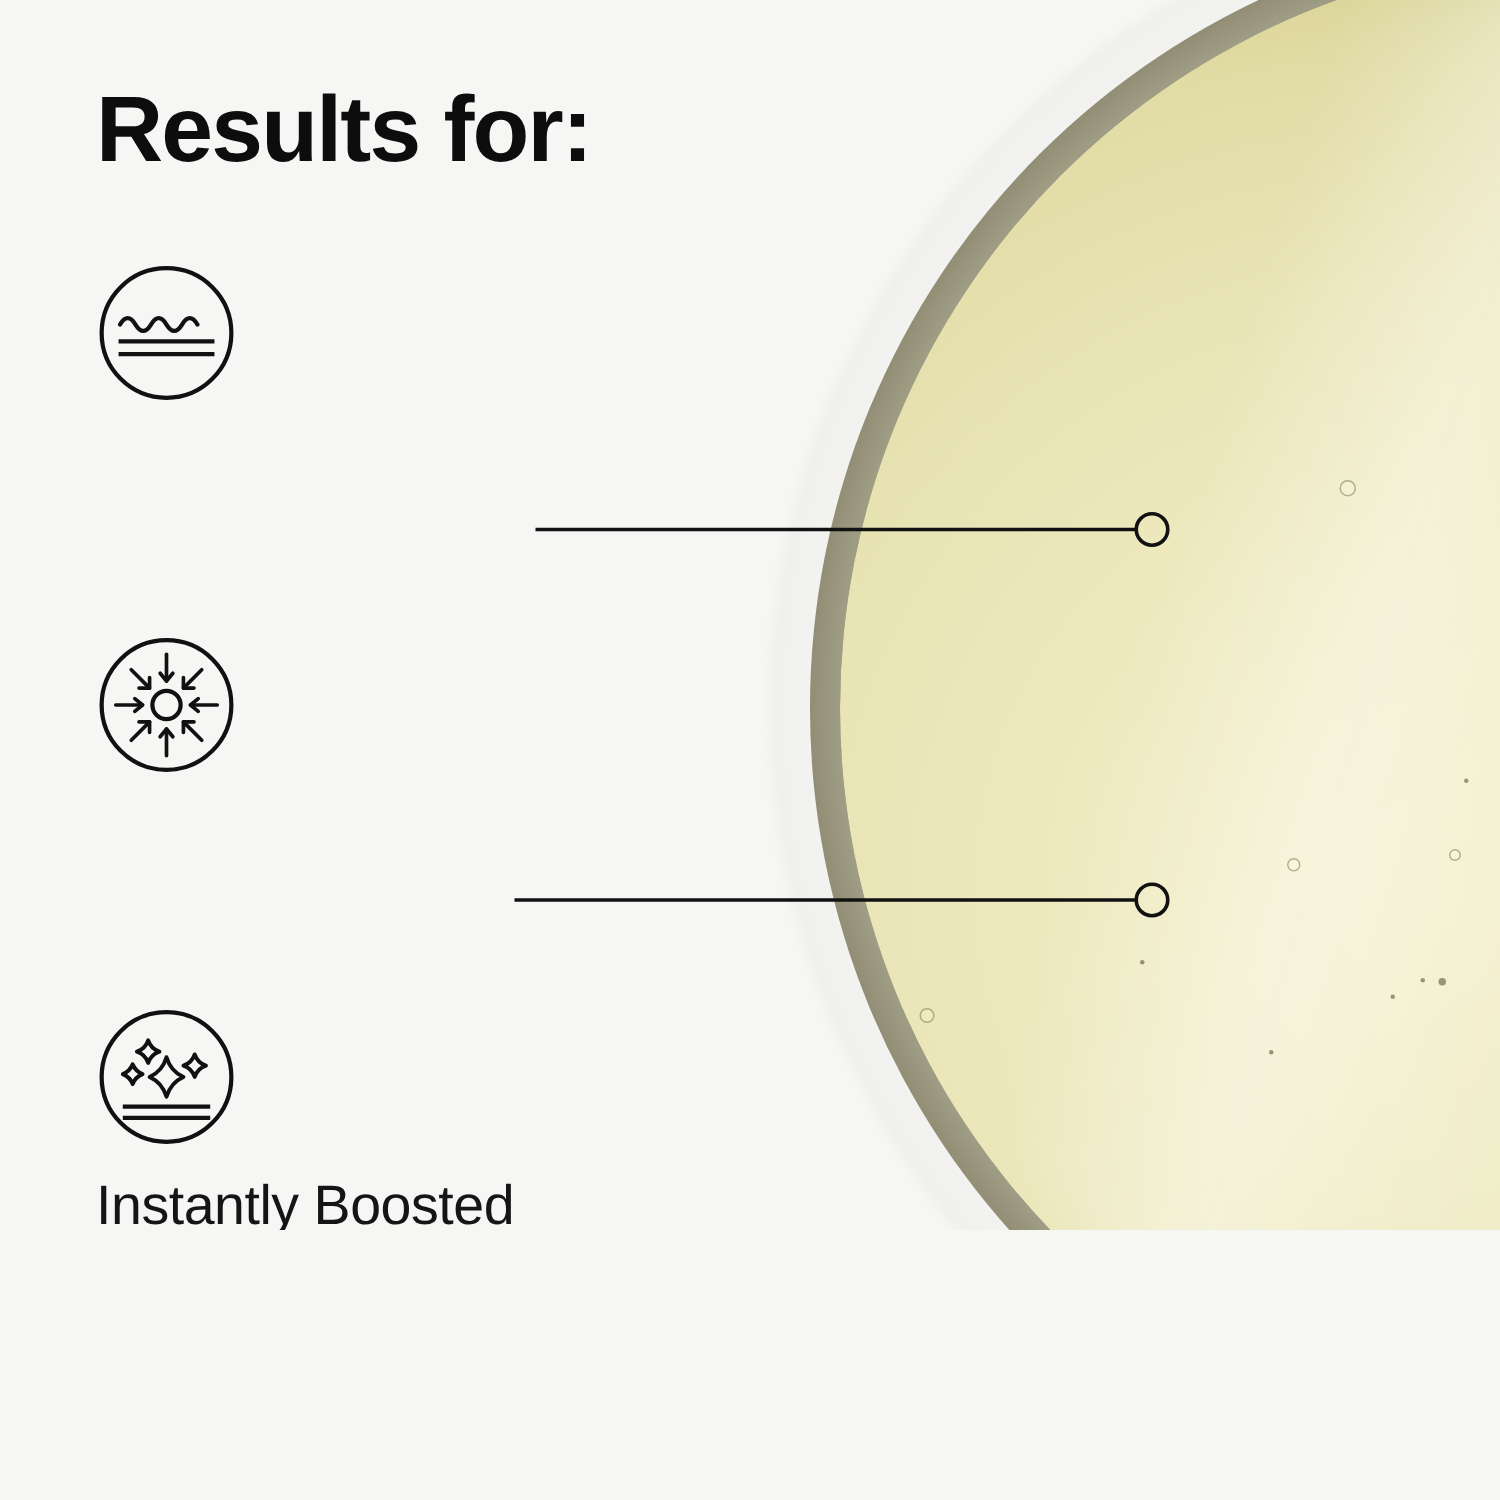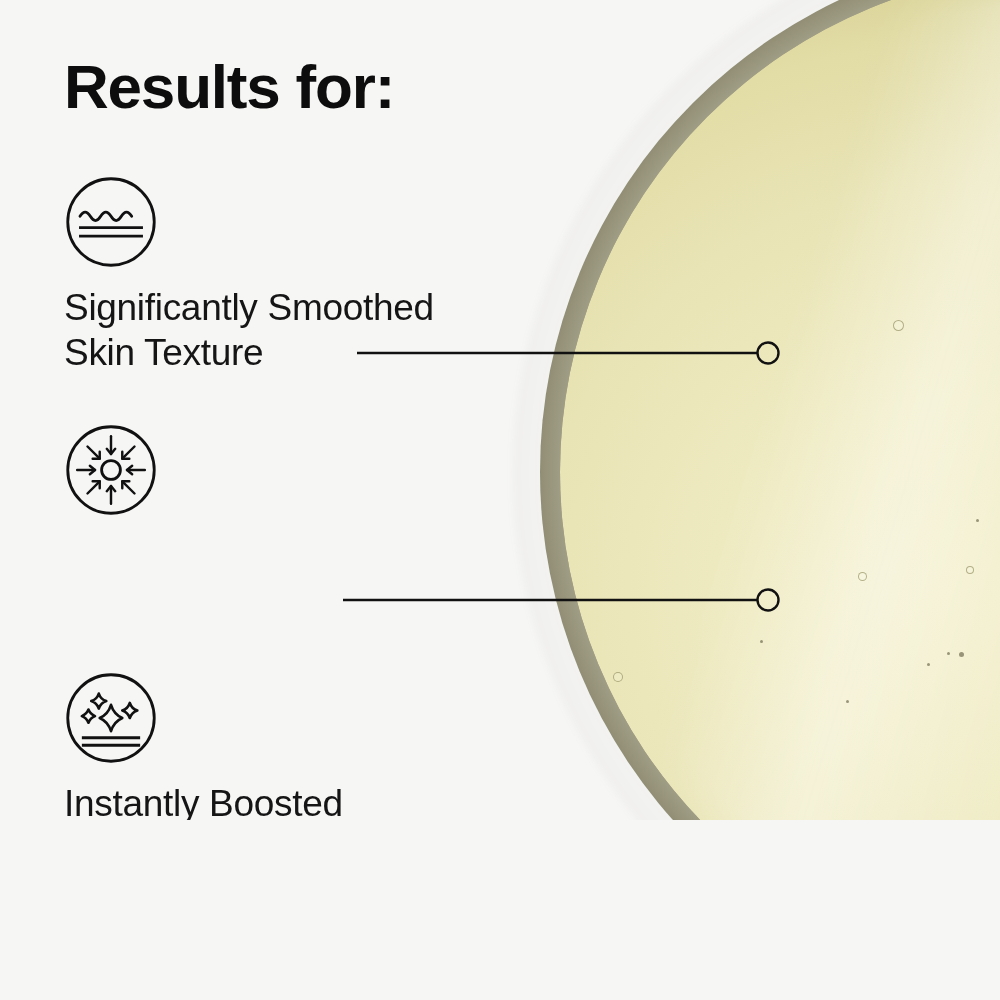--- a/index.html
+++ b/index.html
@@ -217,22 +217,20 @@
 
   <div id="headline">Results for:</div>
 
   <div class="feature" style="top:175px;">
     <svg class="feature-icon" viewBox="0 0 100 100">
       <circle cx="50" cy="50" r="46" fill="none" stroke="#111" stroke-width="3"></circle>
       <path d="M17 44 q5.5 -9 11 0 t11 0 t11 0 t11 0 t11 0" fill="none" stroke="#111" stroke-width="3" stroke-linecap="round"></path>
       <line x1="16" y1="56" x2="84" y2="56" stroke="#111" stroke-width="3"></line>
       <line x1="16" y1="65" x2="84" y2="65" stroke="#111" stroke-width="3"></line>
     </svg>
-    <div class="feature-label">Significantly Smoothed
-Skin Texture</div>
   </div>
 
   <div class="feature" style="top:423px;">
     <svg class="feature-icon" viewBox="0 0 100 100">
       <circle cx="50" cy="50" r="46" fill="none" stroke="#111" stroke-width="3"></circle>
       <circle cx="50" cy="50" r="10" fill="none" stroke="#111" stroke-width="3"></circle>
       <g fill="none" stroke="#111" stroke-width="2.6" stroke-linecap="round" stroke-linejoin="round">
 
         <line x1="50" y1="14" x2="50" y2="33"></line>
           <polyline points="45.5,27.5 50,33 54.5,27.5"></polyline>

